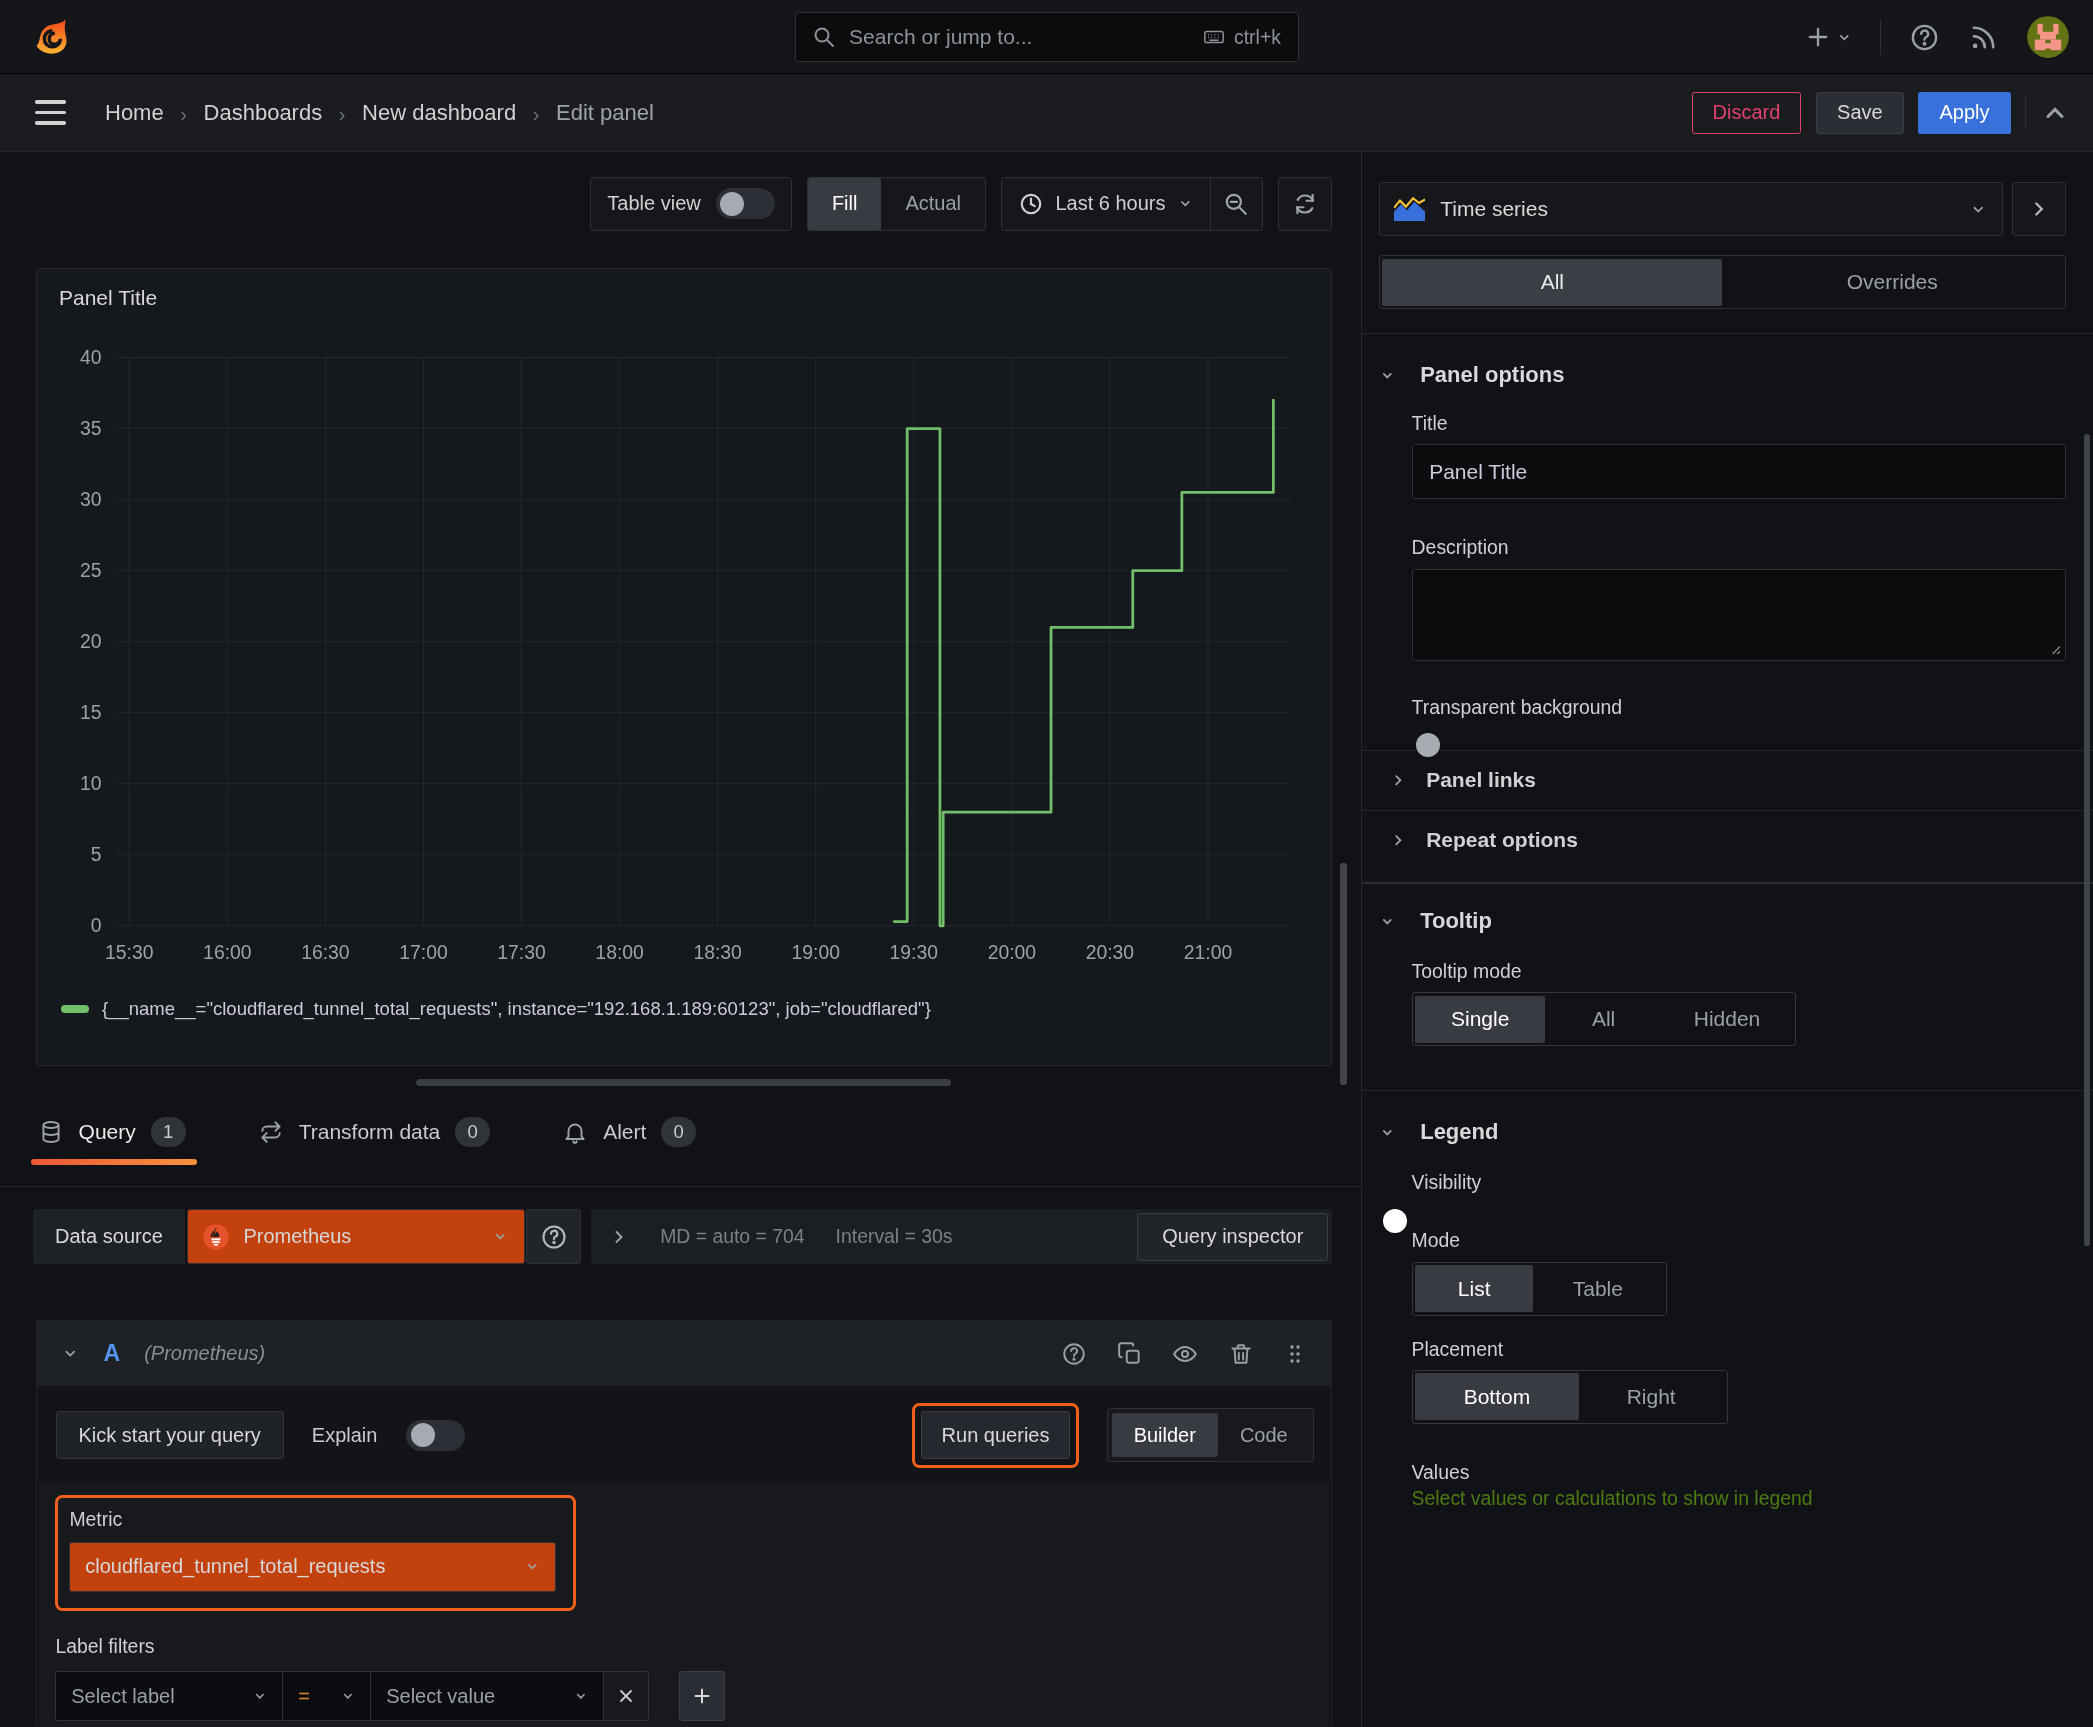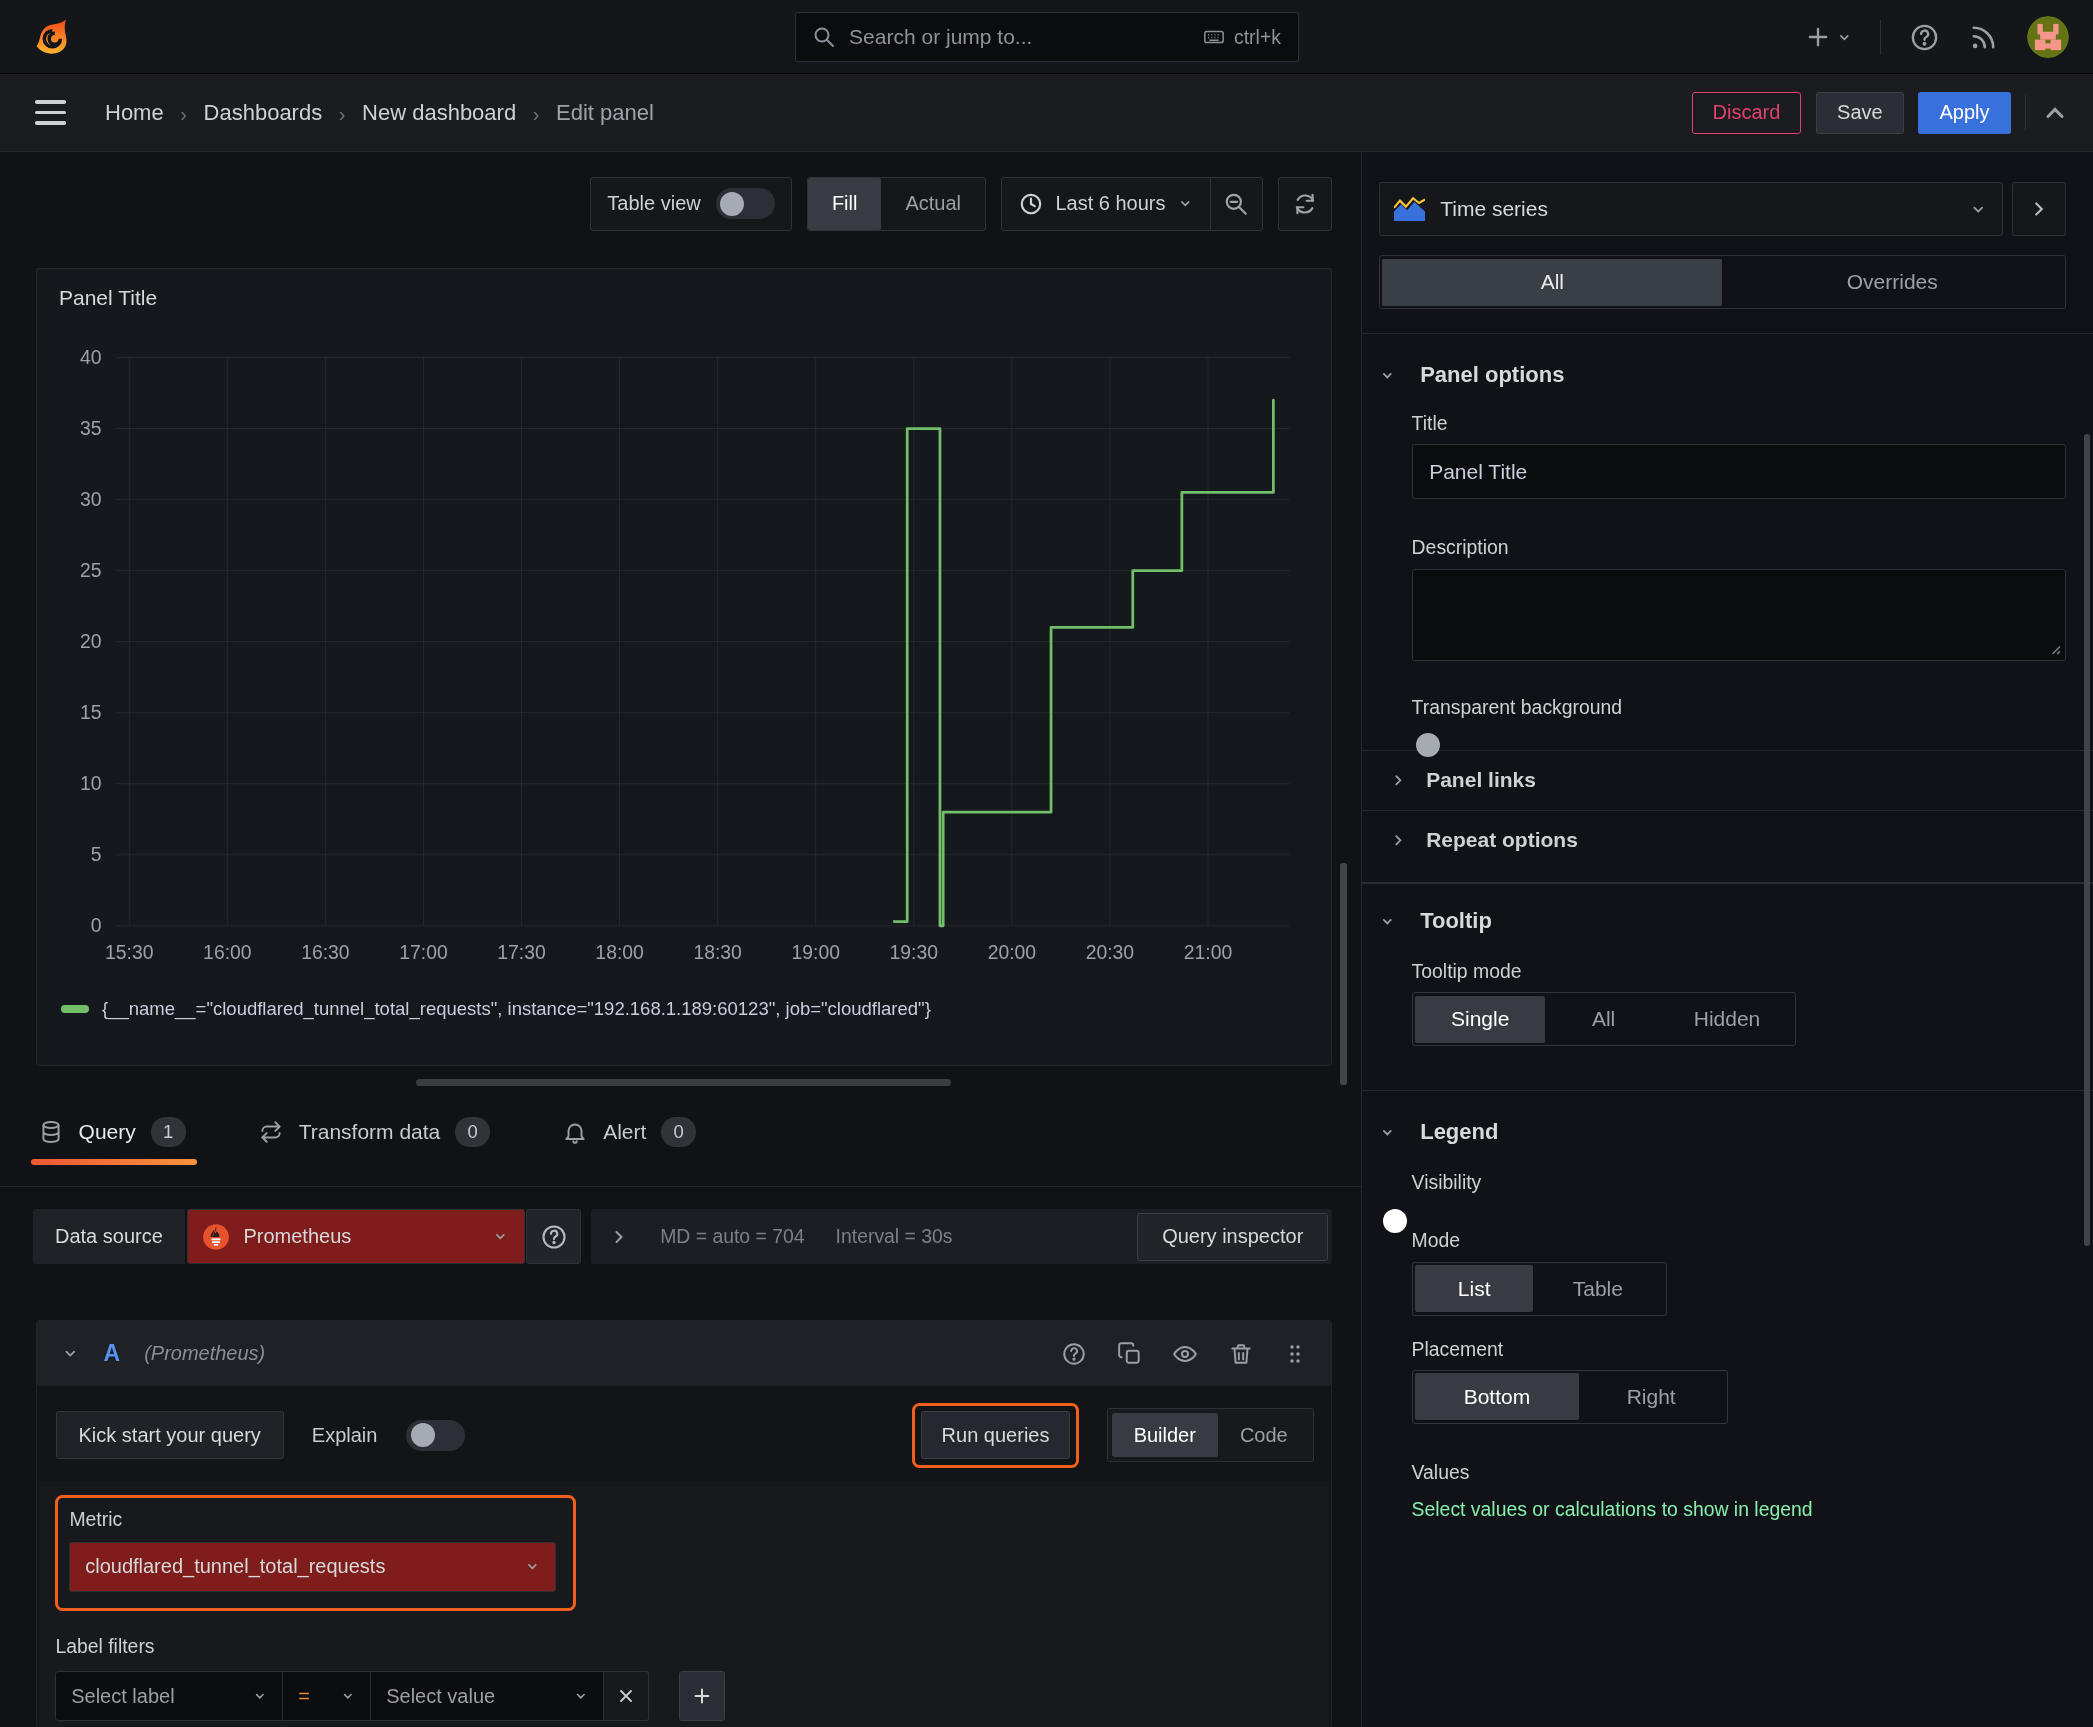--- a/index.html
+++ b/index.html
@@ -84,21 +84,21 @@
   .badge { min-width:35px; height:29.5px; border-radius:14.8px; background:#303439; color:#c9ccd1;
     font-size:18.5px; display:flex; align-items:center; justify-content:center; padding:0 9.2px; }
   .tab-underline { position:absolute; left:-5.5px; right:-5.5px; bottom:0; height:6.5px; border-radius:3.7px;
     background:linear-gradient(90deg,#ed5735,#f8933e); }
   .tabs-divider { position:absolute; left:0; right:0; top:1034px; height:0.9px; background:#24262b; }
 
   
   .ds-row { position:absolute; left:33px; top:1057px; width:1299px; height:55px; display:flex; align-items:stretch; }
   .ds-label { background:#1e2125; border-radius:2.8px 0 0 2.8px; display:flex; align-items:center;
     padding:0 22px; font-size:20px; color:#d8d9da; }
-  .select { background:#7f1d1d; border:0.9px solid #2e3238; border-radius:2.8px; display:flex; align-items:center;
+  .select { background:#c2410c; border:0.9px solid #2e3238; border-radius:2.8px; display:flex; align-items:center;
     gap:13px; padding:0 14.8px; cursor:pointer; font-size:20px; color:#d8d9da; }
   .ds-select { width:338px; margin-left:1.8px; }
   .select .chev { margin-left:auto; color:#9aa0a6; }
   .ds-help { width:55px; margin-left:1.8px; background:#212429; border:0.9px solid #2e3238; border-radius:2.8px;
     display:flex; align-items:center; justify-content:center; color:#b6bac0; cursor:pointer; }
   .ds-meta { flex:1; margin-left:9.2px; background:#1b1e23; border-radius:2.8px; display:flex; align-items:center;
     padding:0 3.7px 0 18.5px; gap:31px; }
   .ds-meta .chev-r { color:#9aa0a6; cursor:pointer; }
   .meta-text { color:#7b8087; font-size:19.4px; white-space:nowrap; }
   .btn-inspector { margin-left:auto; background:#212429; border:0.9px solid #3b3f45; border-radius:2.8px;
@@ -175,21 +175,21 @@
     color:#ccccdc; font-size:20px; padding:9.2px 14.8px; font-family:"Liberation Sans",sans-serif; }
   .resize-grip { position:absolute; right:3.7px; bottom:3.7px; color:#7d8288; }
   .toggle-block { margin-top:11px; }
   .collapse-row { display:flex; align-items:center; gap:20px; height:59px; padding-left:11px; cursor:pointer; }
   .collapse-row .label { font-size:21px; font-weight:bold; color:#d0d1d3; }
   .opt-seg { margin-top:9.2px; height:54px; border:0.9px solid #33373d; border-radius:2.8px;
     display:inline-flex; padding:2.8px; background:#111217; }
   .opt-item { display:flex; align-items:center; justify-content:center; padding:0 28px; font-size:21px;
     color:#9aa0a6; cursor:pointer; border-radius:1.8px; }
   .opt-item.active { background:#383c42; color:#fff; }
-  .help-text { margin-top:14px; font-size:19.4px; color:#86efac; }
+  .help-text { margin-top:3px; font-size:19.4px; color:#4d7c0f; }
 </style>
 </head>
 <body>
 
 <header class="topbar">
   <div class="logo">
     <svg viewBox="0 0 24 24" width="42" height="44">
       <defs>
           <linearGradient id="gflame" x1="0" y1="1" x2="0" y2="0">
         <stop offset="0" stop-color="#fcb42e"></stop>

